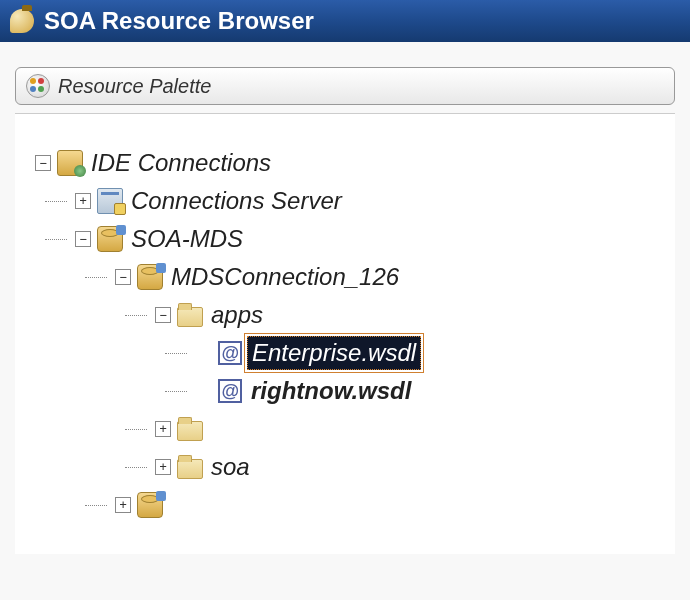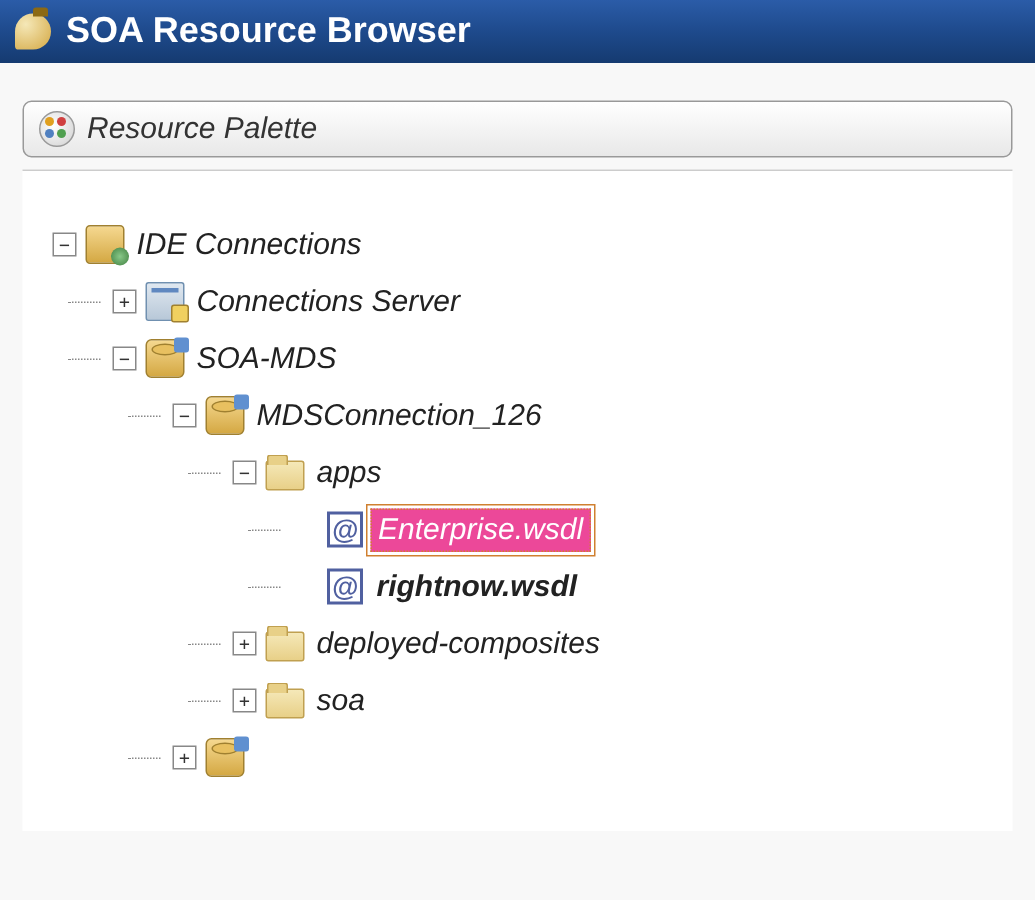--- a/index.html
+++ b/index.html
@@ -252,27 +252,27 @@
       background: white;
       border: 2px solid #5060a0;
       display: flex;
       align-items: center;
       justify-content: center;
       color: #5060a0;
       font-weight: bold;
       font-size: 18px;
     }
     .node-label {
-      font-size: 20px;
+      font-size: 24px;
       color: #222;
       padding: 2px 4px;
       white-space: nowrap;
     }
     .node-label.selected {
-      background: #ec4899;
+      background: #0f172a;
       color: white;
       border: 1px dotted #d08030;
       outline: 1px solid #d08030;
       outline-offset: 2px;
     }
     .node-label.bold {
       font-weight: bold;
     }
   </style>
 </head>
@@ -351,21 +351,20 @@
                       </div>
                     </div>
 
                   </div>
                 </div>
 
                 <div class="tree-node">
                   <div class="tree-row">
                     <div class="toggle">+</div>
                     <div class="node-icon icon-folder"></div>
-                    <span class="node-label">deployed-composites</span>
                   </div>
                 </div>
 
                 <div class="tree-node">
                   <div class="tree-row">
                     <div class="toggle">+</div>
                     <div class="node-icon icon-folder"></div>
                     <span class="node-label">soa</span>
                   </div>
                 </div>

